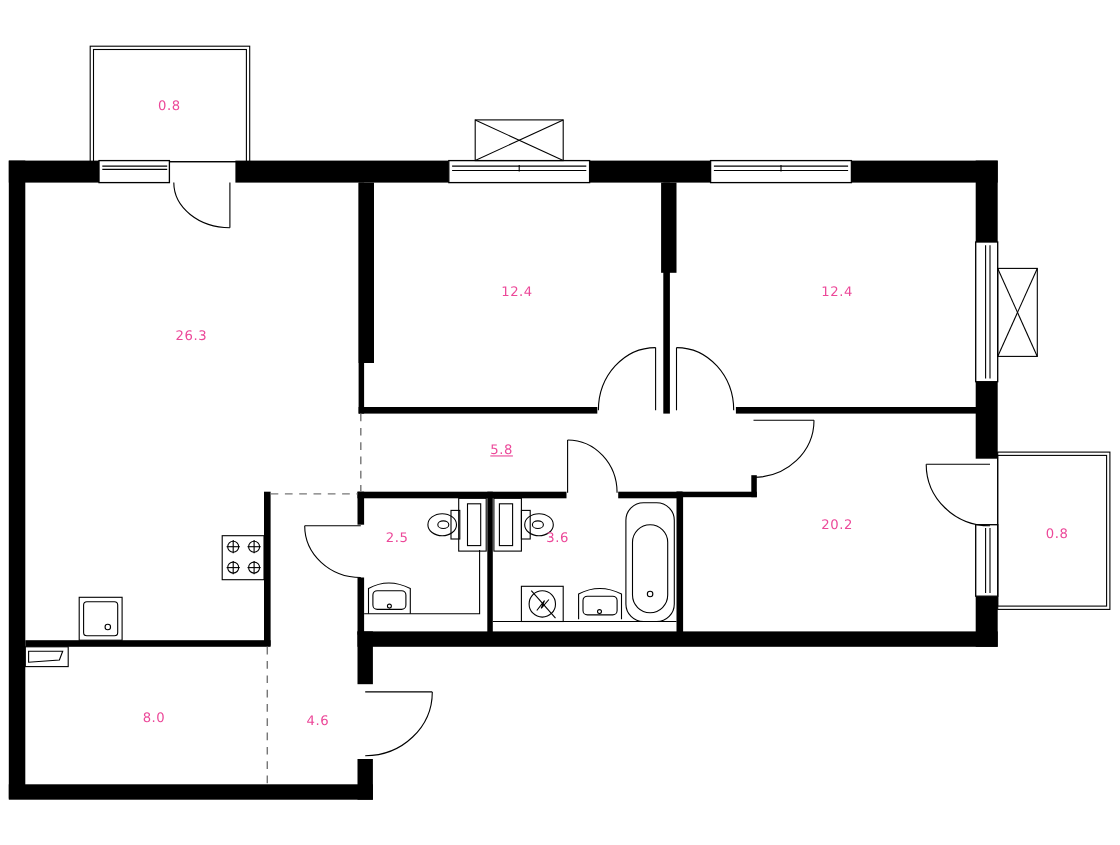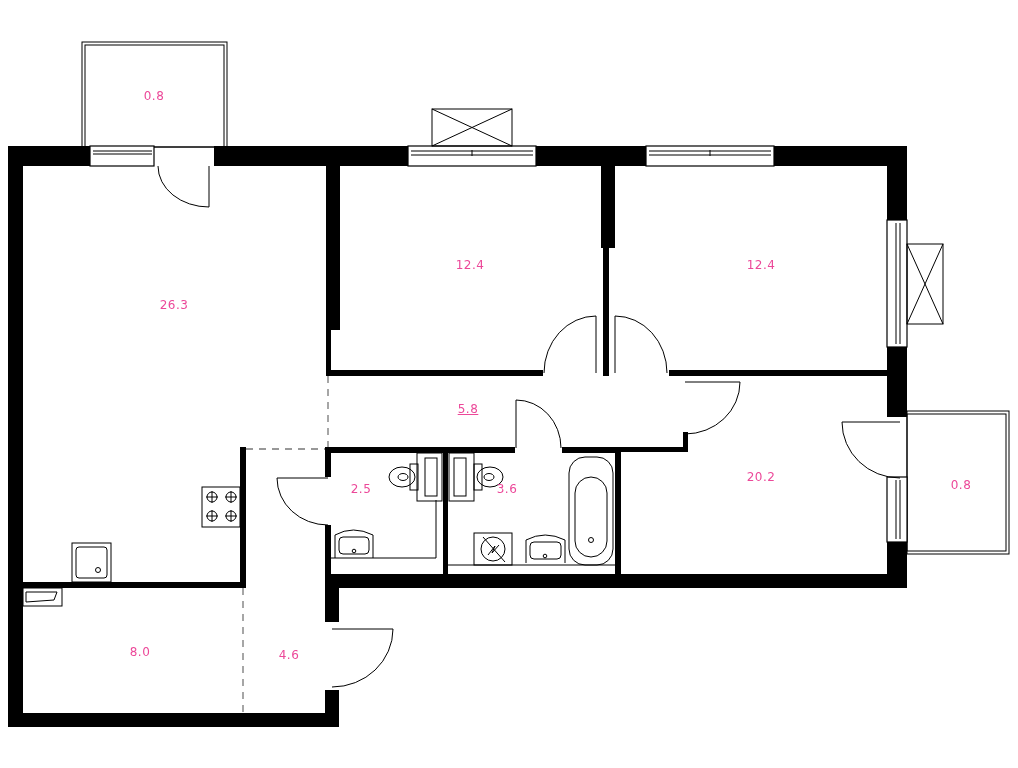--- a/index.html
+++ b/index.html
@@ -202,19 +202,19 @@
     <rect x="575" y="477" width="32" height="80" rx="16" class="hair"></rect>
     <circle cx="591" cy="540" r="2.5" class="hair"></circle>
   </g>
   <line x1="448" y1="565" x2="615" y2="565" class="hair"></line>
 </svg>
 
 <div class="label" style="left:154px;top:96px;">0.8</div>
 <div class="label" style="left:174px;top:265px;margin-top:40px;">26.3</div>
 <div class="label" style="left:470px;top:265px;">12.4</div>
 <div class="label" style="left:761px;top:265px;">12.4</div>
-<div class="label" style="left:468px;top:409px;text-decoration:underline;">5.8</div>
+<div class="label" style="left:456px;top:409px;text-decoration:underline;">5.8</div>
 <div class="label" style="left:361px;top:489px;">2.5</div>
 <div class="label" style="left:507px;top:489px;text-align:right;">3.6</div>
 <div class="label" style="left:761px;top:477px;">20.2</div>
 <div class="label" style="left:961px;top:485px;">0.8</div>
 <div class="label" style="left:140px;top:652px;">8.0</div>
 <div class="label" style="left:289px;top:655px;text-align:center;">4.6</div>
 
 </body></html>

